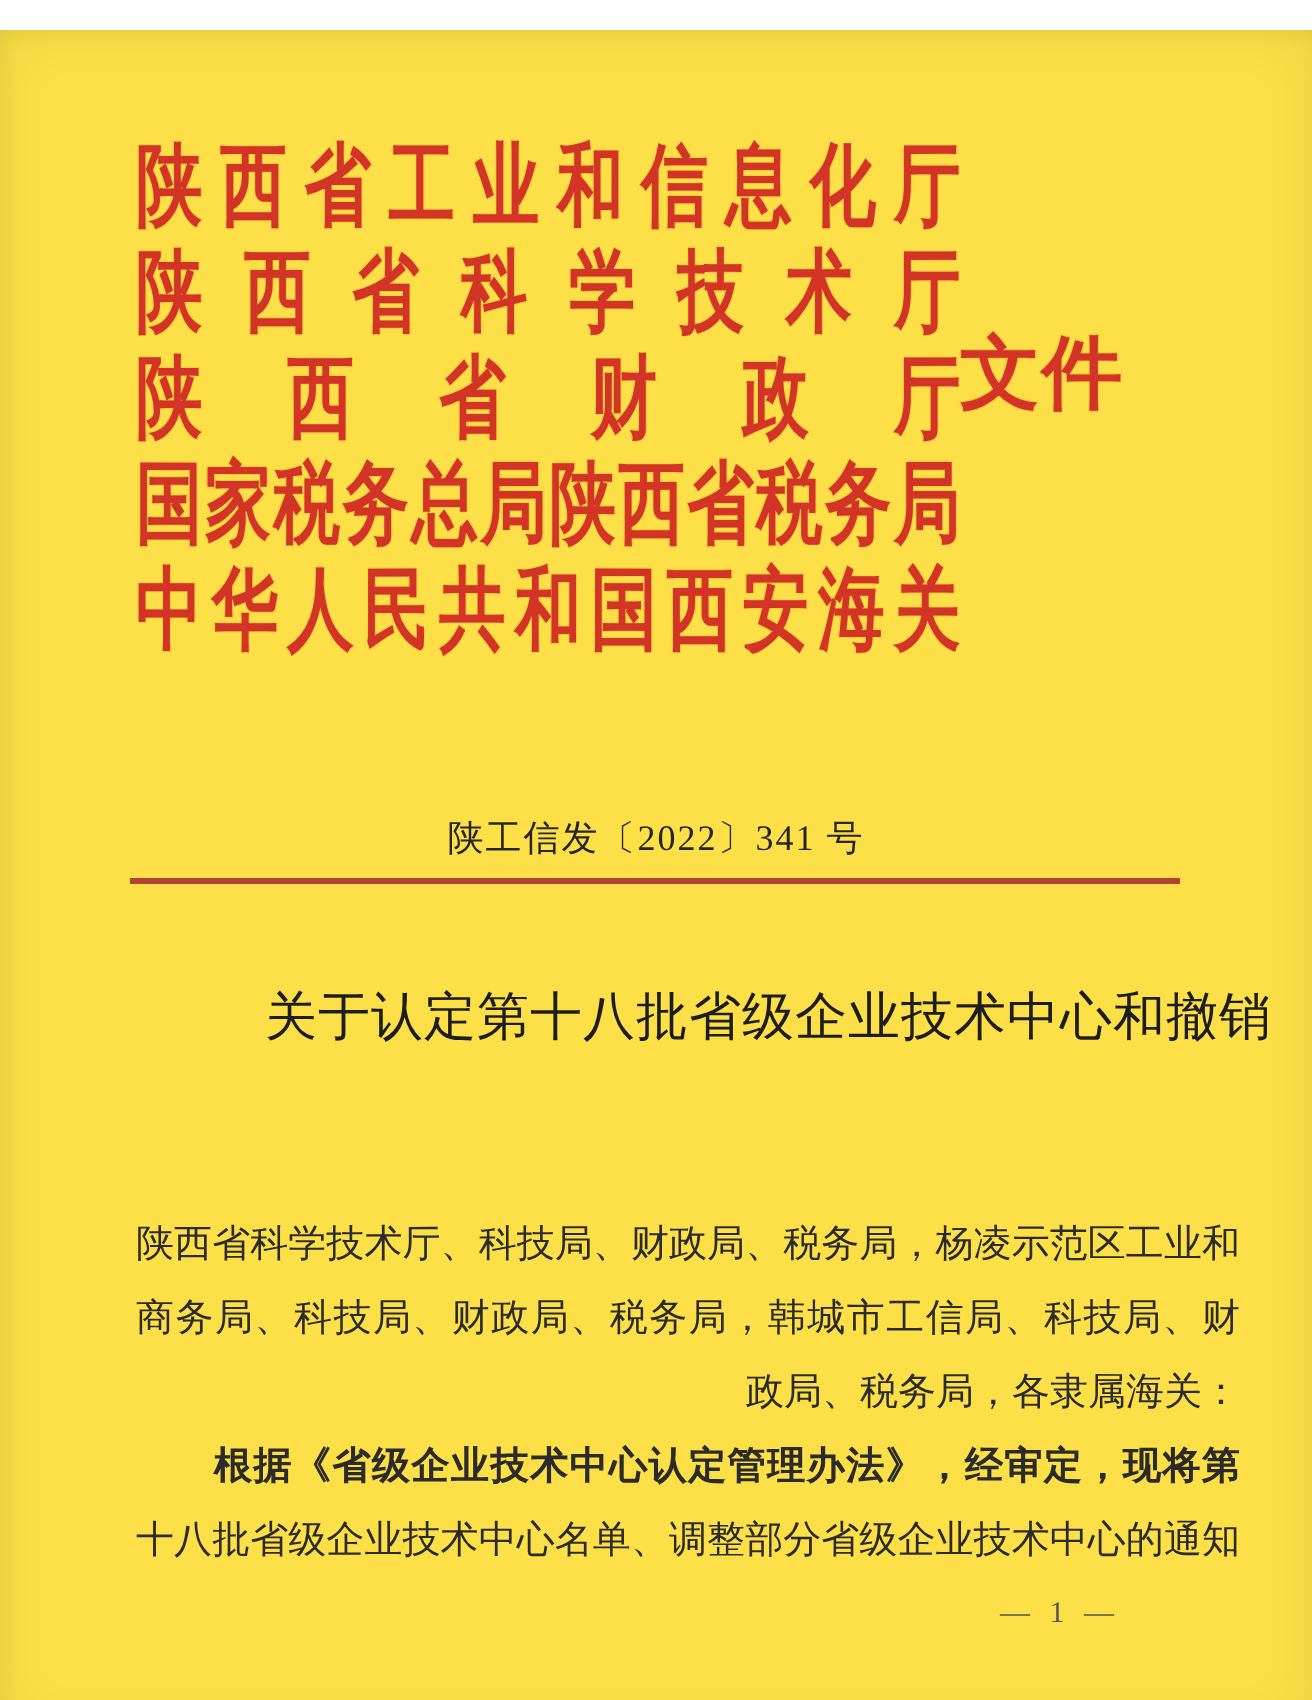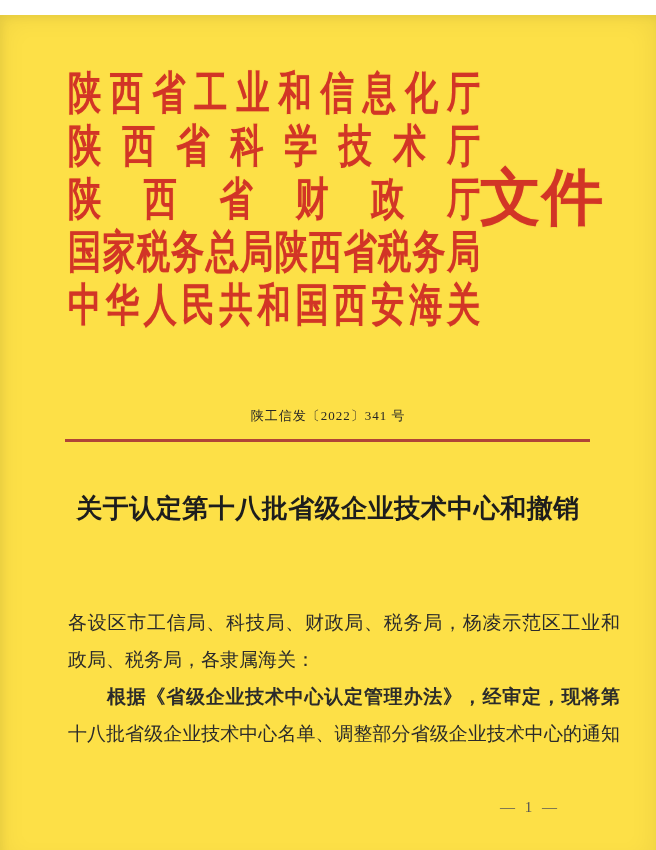--- a/index.html
+++ b/index.html
@@ -33,77 +33,77 @@
   }
   .agency-line {
     text-align: justify;
     text-align-last: justify;
     white-space: nowrap;
   }
   .doc-suffix {
     position: absolute;
     left: 480px;
     top: 152px;
-    font-size: 61px;
+    font-size: 40px;
     line-height: 1;
     font-weight: 900;
     letter-spacing: 1px;
     text-shadow: 0 0 1px rgba(210,53,38,0.5);
   }
 
   
   .ref-number {
     position: absolute;
     left: 0;
     right: 0;
     top: 392px;
     text-align: center;
-    font-size: 13px;
+    font-size: 18px;
     letter-spacing: 1px;
     color: #262626;
   }
 
   
   .red-rule {
     position: absolute;
     left: 65px;
     top: 424px;
     width: 525px;
     height: 3px;
   }
 
   
   .doc-title {
     position: absolute;
     left: 20px;
     right: 20px;
     top: 476px;
     margin: 0;
-    text-align: center;
+    text-align: right;
     font-size: 26px;
     line-height: 36px;
-    font-weight: bold;
+    font-weight: normal;
     letter-spacing: 0.5px;
     color: #1d1d1d;
   }
   .title-line { display: block; }
 
   
   .body-text {
     position: absolute;
     left: 68px;
     top: 589px;
     width: 552px;
     font-size: 19px;
     line-height: 37px;
     color: #2b2b2b;
   }
   .body-line {
     white-space: nowrap;
-    text-align: left;
+    text-align: right;
   }
   .body-line.justify {
     white-space: normal;
     text-align: justify;
     text-align-last: justify;
   }
   .body-line.indent { padding-left: 39px; font-weight: bold; }
 
   
   .page-number {
@@ -133,21 +133,22 @@
 
   <div class="ref-number">陕工信发〔2022〕341 号</div>
 
   <div class="red-rule" style="background-color: rgb(176, 68, 55);"></div>
 
   <h1 class="doc-title">
     <span class="title-line">关于认定第十八批省级企业技术中心和撤销</span>
   </h1>
 
   <section class="body-text">
-    <div class="body-line justify">各设区市工信局、科技局、财政局、税务局，杨凌示范区工业和</div>
+    <div class="body-line justify">陕西省科学技术厅、科技局、财政局、税务局，杨凌示范区工业和</div>
+    <div class="body-line justify">商务局、科技局、财政局、税务局，韩城市工信局、科技局、财</div>
     <div class="body-line">政局、税务局，各隶属海关：</div>
     <div class="body-line justify indent">根据《省级企业技术中心认定管理办法》，经审定，现将第</div>
     <div class="body-line justify">十八批省级企业技术中心名单、调整部分省级企业技术中心的通知</div>
   </section>
 
   <div class="page-number">— 1 —</div>
 
 </div>
 
 </body></html>

